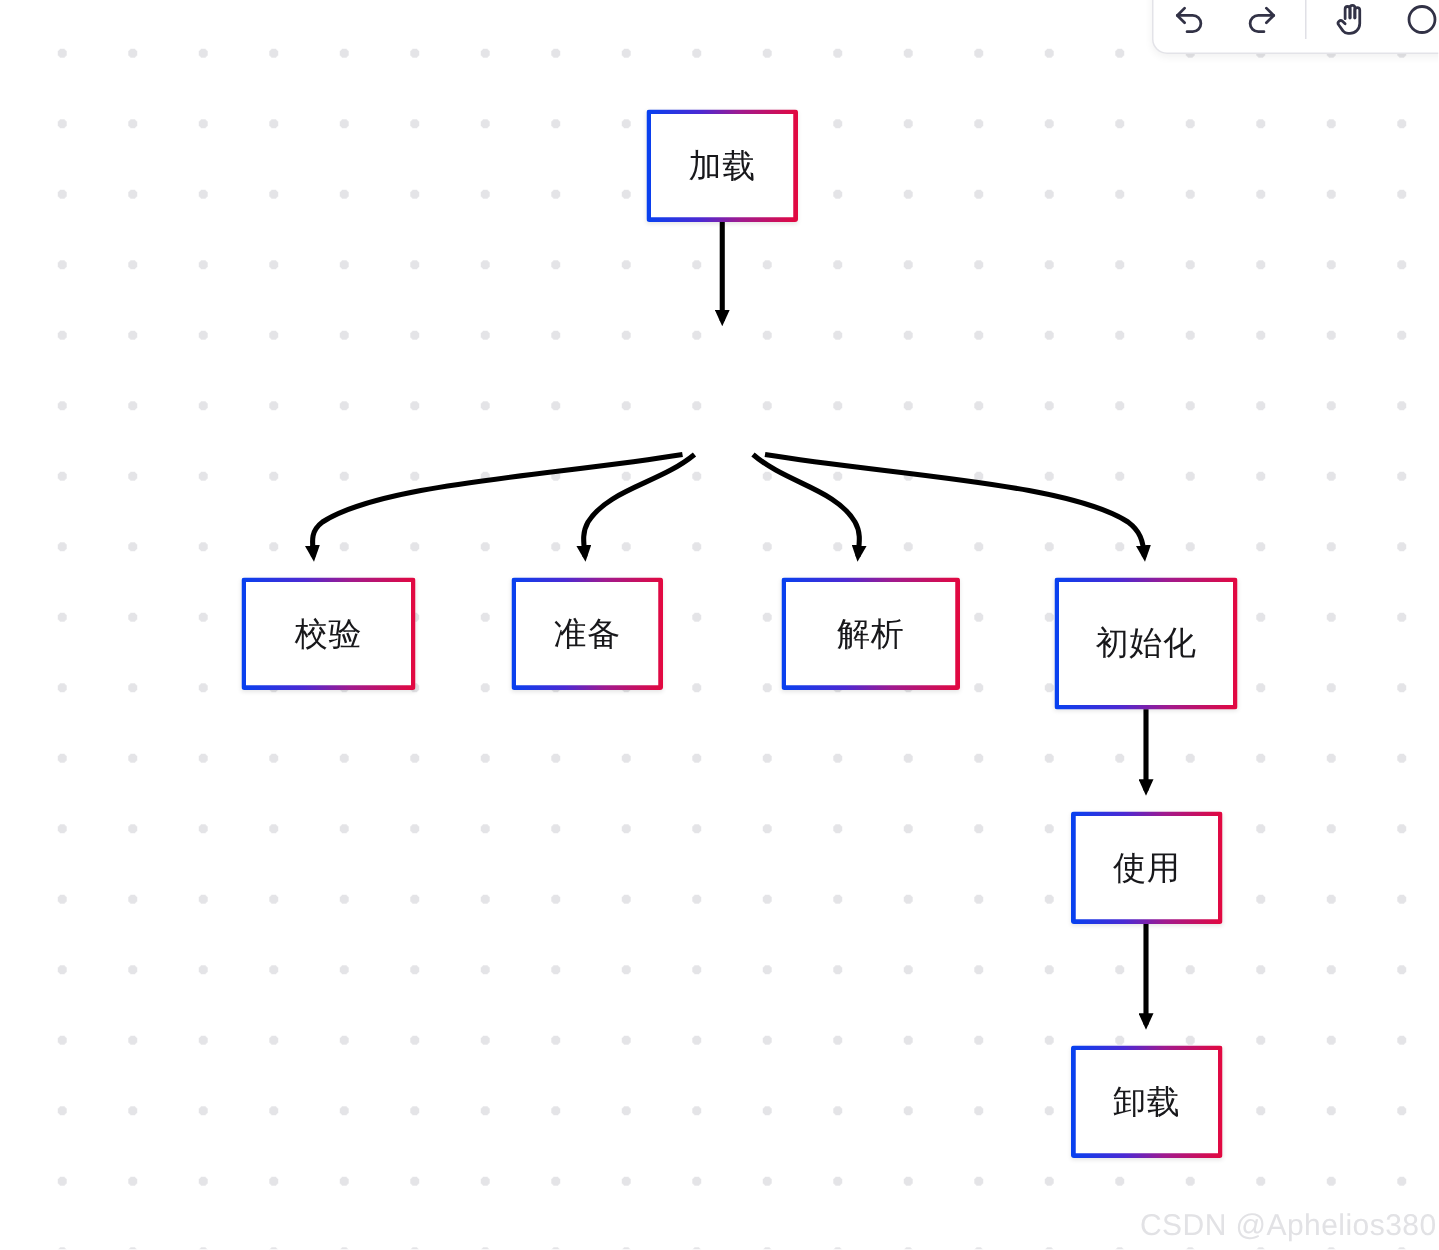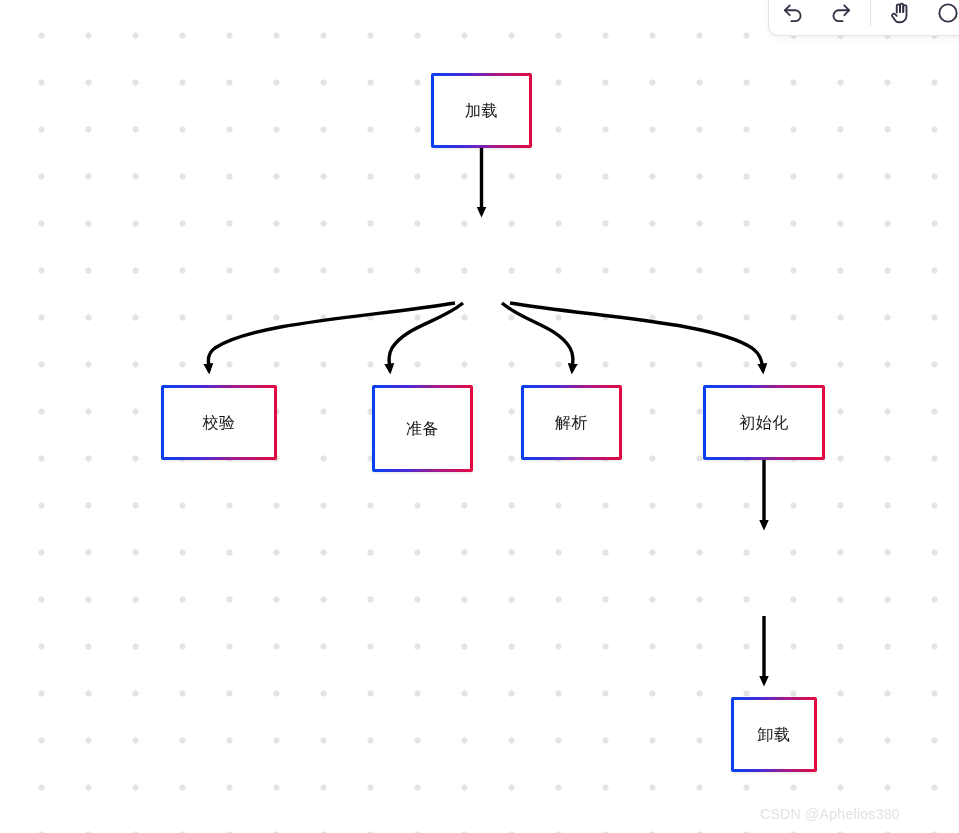--- a/index.html
+++ b/index.html
@@ -40,21 +40,21 @@
       linear-gradient(90deg, #0641f0 0%, #4a2ad4 35%, #a01a8e 62%, #e3083f 100%);
     background-origin: border-box;
     background-clip: padding-box, border-box;
     box-shadow: 0 1px 3px rgba(0,0,0,0.10);
     display: flex;
     align-items: center;
     justify-content: center;
     z-index: 2;
   }
   .node-label {
-    font-size: 16px;
+    font-size: 22px;
     line-height: 1;
     color: #18181b;
     letter-spacing: 0.5px;
     white-space: nowrap;
     font-family: Liberation Sans, sans-serif;
   }
 
   
   #toolbar {
     position: absolute;
@@ -92,21 +92,21 @@
     margin: 0 5px 3px 5px;
     align-self: flex-end;
   }
   .tool-btn svg { display: block; }
 
   
   #watermark {
     position: absolute;
     left: 760px;
     top: 806px;
-    font-size: 14px;
+    font-size: 20px;
     color: #e2e2e5;
     letter-spacing: 0.3px;
     user-select: none;
     z-index: 3;
     font-family: "Liberation Sans", sans-serif;
   }
 </style>
 </head>
 <body>
 
@@ -138,34 +138,37 @@
 
   <div class="node" style="left:431px; top:73px; width:101px; height:75px;">
     <span class="node-label">加载</span>
   </div>
 
 
   <div class="node" style="left:161px; top:385px; width:116px; height:75px;">
     <span class="node-label">校验</span>
   </div>
 
-  <div class="node" style="left:341px; top:385px; width:101px; height:87px;margin-left:31px;">
+  <div class="node" style="left:341px; top:385px; width:101px; height:75px;">
     <span class="node-label">准备</span>
   </div>
 
-  <div class="node" style="left:521px; top:385px; width:101px; height:75px;">
+  <div class="node" style="left:521px; top:385px; width:119px; height:75px;">
     <span class="node-label">解析</span>
   </div>
 
-  <div class="node" style="left:703px; top:385px; width:122px; height:75px;">
+  <div class="node" style="left:703px; top:385px; width:122px; height:88px;">
     <span class="node-label">初始化</span>
   </div>
 
-
-  <div class="node" style="left:731px; top:697px; width:86px; height:75px;">
+  <div class="node" style="left:714px; top:541px; width:101px; height:75px;">
+    <span class="node-label">使用</span>
+  </div>
+
+  <div class="node" style="left:714px; top:697px; width:101px; height:75px;">
     <span class="node-label">卸载</span>
   </div>
 
   <div id="toolbar">
     <button class="tool-btn">
       <span>
         <svg width="26" height="26" viewBox="0 0 24 24" fill="none" stroke="#323246" stroke-width="1.7" stroke-linecap="round" stroke-linejoin="round">
           <path d="M9 5 L4.5 9.5 L9 14"></path>
           <path d="M4.5 9.5 H14 a5 5 0 0 1 0 10 h-3.5"></path>
         </svg>

